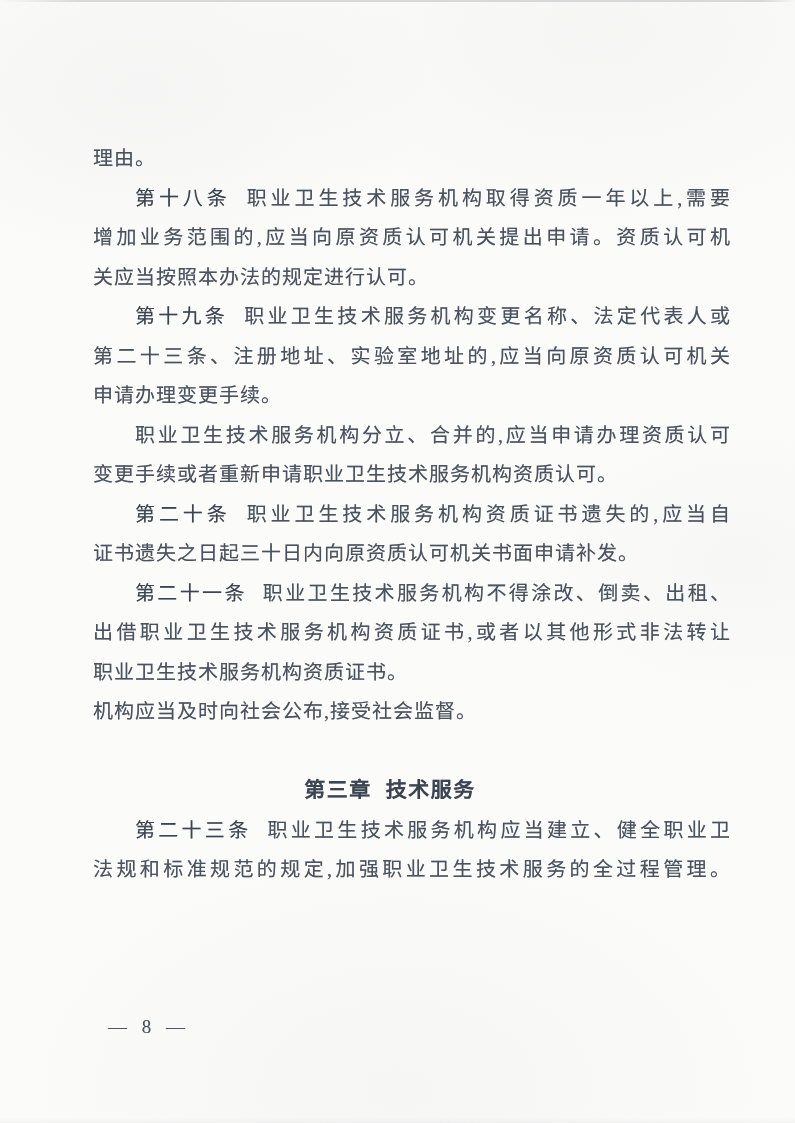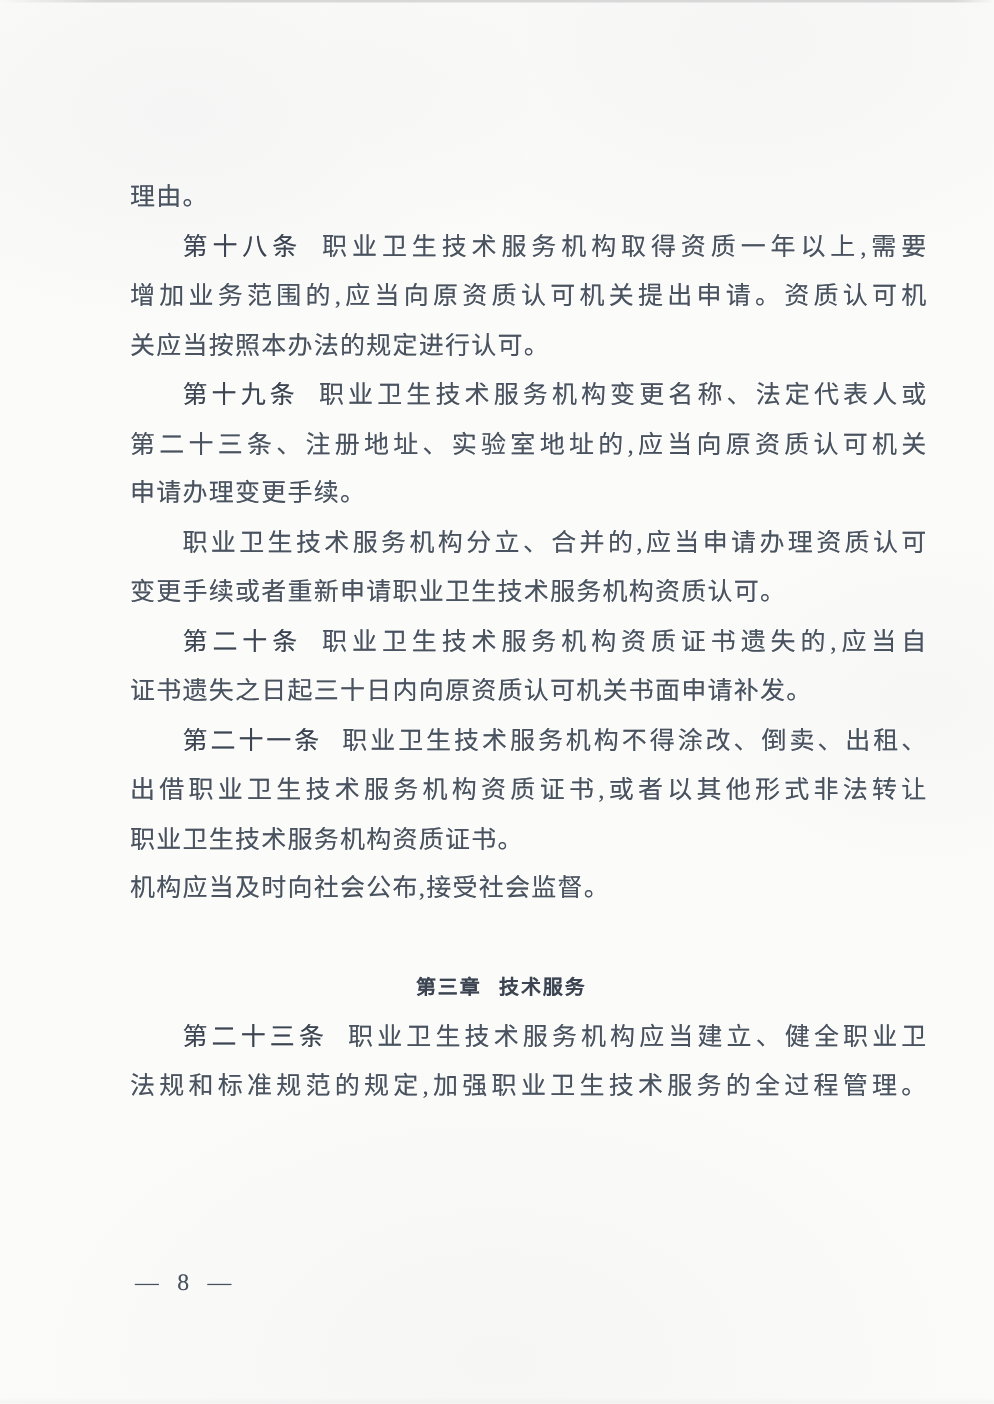--- a/index.html
+++ b/index.html
@@ -40,21 +40,20 @@
     position: absolute;
     bottom: 0; left: 0; right: 0;
     height: 5px;
     background: linear-gradient(0deg, rgba(150,150,150,0.08), rgba(150,150,150,0));
   }
   .content {
     position: absolute;
     left: 93px;
     top: 139px;
     width: 638px;
-    margin-left: 11px;
   }
   .line {
     height: 39.5px;
     line-height: 39.5px;
     font-size: 20px;
     letter-spacing: 1px;
     color: var(--text, #49525f);
     text-shadow: 0 0 0.5px rgba(73,82,95,0.45);
   }
   .line.indent { padding-left: 42px; }
@@ -67,21 +66,21 @@
     font-weight: normal;
     color: var(--label_bold, #3c4452);
     margin-right: 16px;
   }
   .chapter-heading {
     height: 39.5px;
     line-height: 39.5px;
     margin-top: 39.5px;
     text-align: center;
     font-weight: bold;
-    font-size: 16px;
+    font-size: 21px;
     letter-spacing: 1.5px;
     color: var(--label_bold, #3c4452);
     position: relative;
     left: -22px;
     text-shadow: 0 0 0.5px rgba(60,68,82,0.45);
   }
   .chapter-heading .chapter { margin-right: 14px; }
   .page-footer {
     position: absolute;
     left: 108px;

